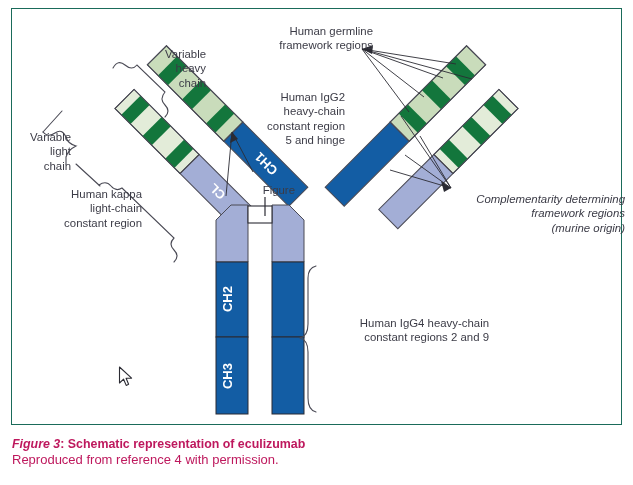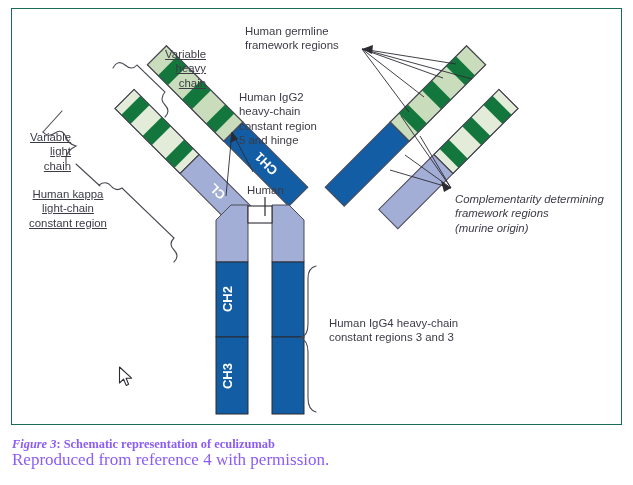--- a/index.html
+++ b/index.html
@@ -10,30 +10,30 @@
     position:absolute;left:11px;top:8px;width:611px;height:417px;
     border:1.4px solid #1a6b5a;box-sizing:border-box;background:#fff;
   }
 
   svg.diagram{position:absolute;left:0;top:0;width:633px;height:430px;}
 
   .lbl{
     position:absolute;color:#3b3b46;font-size:11.4px;line-height:14.4px;
     font-family:"Liberation Sans",sans-serif;white-space:pre-line;
   }
-  .lbl.r{text-align:right;text-decoration:underline;}
-  .lbl.l{text-align:left;}
+  .lbl.r{text-align:right;}
+  .lbl.l{text-align:right;}
 
   .caption{
     position:absolute;left:12px;top:436px;width:600px;
-    color:#8b5cf6;font-family:Liberation Serif, serif;
+    color:#be185d;font-family:Liberation Sans, sans-serif;
   }
   .cap-line1{font-size:12.4px;font-weight:bold;line-height:16px;}
   .cap-line1 i{font-style:italic;}
-  .cap-line2{font-size:17px;line-height:16px;font-weight:normal;}
+  .cap-line2{font-size:13px;line-height:16px;font-weight:normal;}
 
   .cursor{position:absolute;left:118px;top:366px;width:16px;height:22px;}
 </style>
 </head>
 <body>
 
 <div id="root">
 
   <div class="fig-frame"></div>
 
@@ -136,40 +136,40 @@
   </svg>
 
   <div class="lbl r" style="left:118px;top:47px;width:88px;">Variable
 heavy
 chain</div>
 
   <div class="lbl r" style="left:5px;top:130px;width:66px;">Variable
 light
 chain</div>
 
-  <div class="lbl r" style="left:8px;top:187px;width:120px;text-align:center;">Human kappa
+  <div class="lbl r" style="left:22px;top:187px;width:120px;">Human kappa
 light-chain
 constant region</div>
 
   <div class="lbl l" style="left:245px;top:24px;width:128px;">Human germline
 framework regions</div>
 
   <div class="lbl l" style="left:239px;top:90px;width:106px;">Human IgG2
 heavy-chain
 constant region
 5 and hinge</div>
 
-  <div class="lbl l" style="left:247px;top:183px;width:48px;">Human</div>
+  <div class="lbl l" style="left:247px;top:183px;width:48px;">Figure</div>
 
   <div class="lbl l" style="left:455px;top:192px;width:170px;font-style:italic;">Complementarity determining
 framework regions
 (murine origin)</div>
 
   <div class="lbl l" style="left:329px;top:316px;width:160px;">Human IgG4 heavy-chain
-constant regions 3 and 3</div>
+constant regions 2 and 9</div>
 
   <svg class="cursor" viewBox="0 0 16 22">
     <path d="M1.5,1 L1.5,17 L5.6,13.2 L8.2,19.4 L10.6,18.3 L8.1,12.3 L13.6,12.1 Z" fill="#ffffff" stroke="#2b2b33" stroke-width="1.1" stroke-linejoin="round"></path>
   </svg>
 
   <div class="caption">
     <div class="cap-line1">
       <i>Figure 3</i><span>: Schematic representation of eculizumab</span>
     </div>
     <div class="cap-line2">Reproduced from reference 4 with permission.</div>

